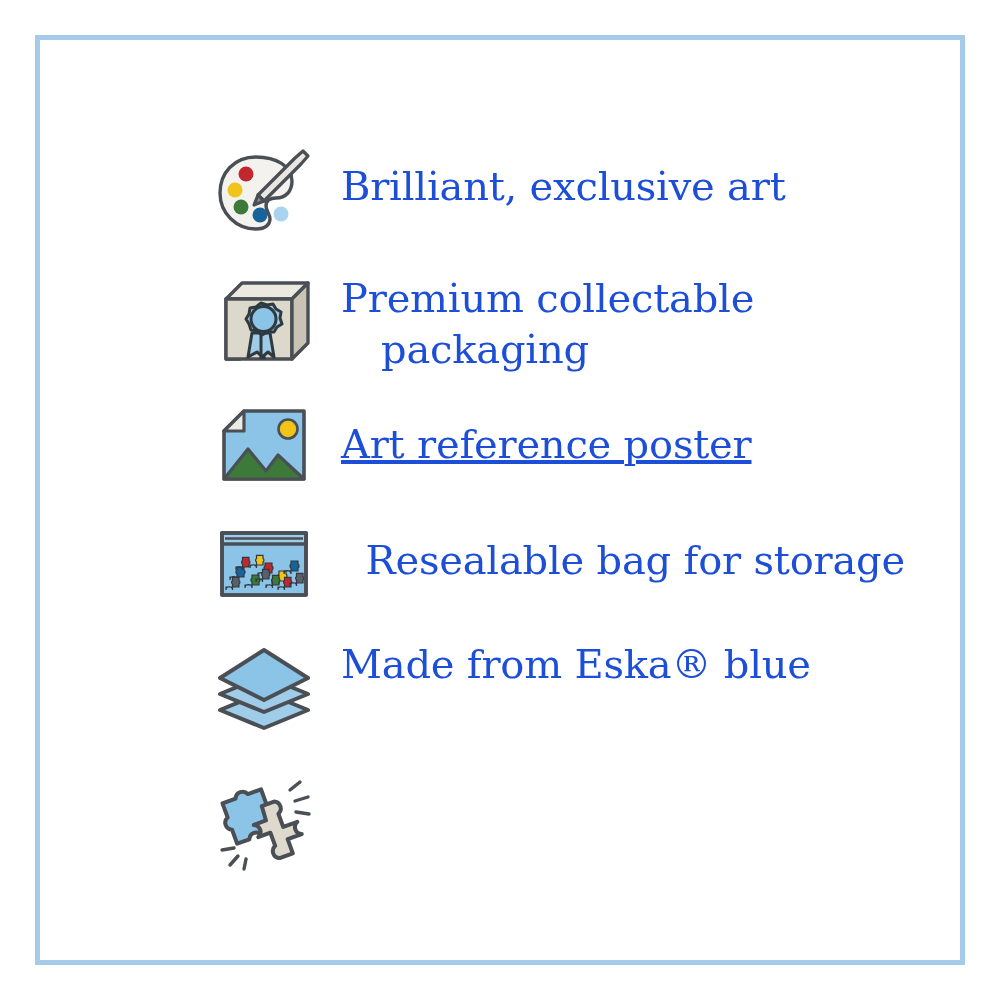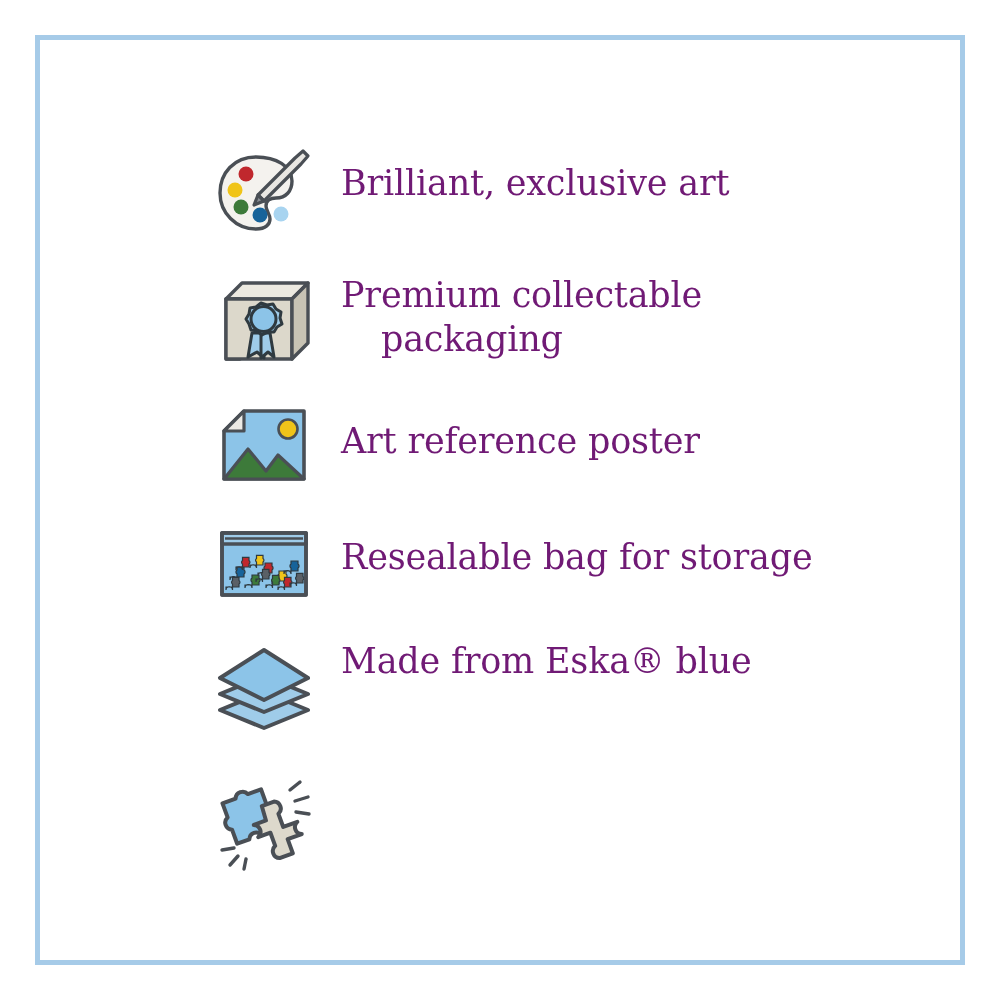--- a/index.html
+++ b/index.html
@@ -53,47 +53,47 @@
     display: flex;
     align-items: center;
     justify-content: center;
   }
   .feature-icon svg {
     display: block;
   }
 
   .feature-text {
     flex: 1 1 auto;
-    color: #701a75;
+    color: #1d4ed8;
     font-family: "DejaVu Serif", serif;
-    font-size: 35px;
+    font-size: 40px;
     line-height: 1.27;
     letter-spacing: -0.2px;
     padding-top: 22px;
     padding-left: 18px;
     font-weight: 400;
   }
 
   .feature-text .l2 {
     display: block;
     margin-left: 40px;
   }
 
   
   .row-0 .feature-icon { height: 116px; }
   .row-0 .feature-text { padding-top: 26px; }
 
   .row-1 .feature-icon { height: 120px; }
   .row-1 .feature-text { padding-top: 12px; }
 
   .row-2 .feature-icon { height: 108px; }
-  .row-2 .feature-text { padding-top: 28px; }
+  .row-2 .feature-text { padding-top: 28px; text-decoration: underline; }
 
   .row-3 .feature-icon { height: 108px; }
-  .row-3 .feature-text { padding-top: 26px; }
+  .row-3 .feature-text { padding-top: 26px; text-align: right; }
 
   .row-4 .feature-icon { height: 118px; }
   .row-4 .feature-text { padding-top: 12px; }
 
   .row-5 .feature-icon { height: 126px; }
   .row-5 .feature-text { padding-top: 18px; }
 </style>
 </head>
 <body>
 

